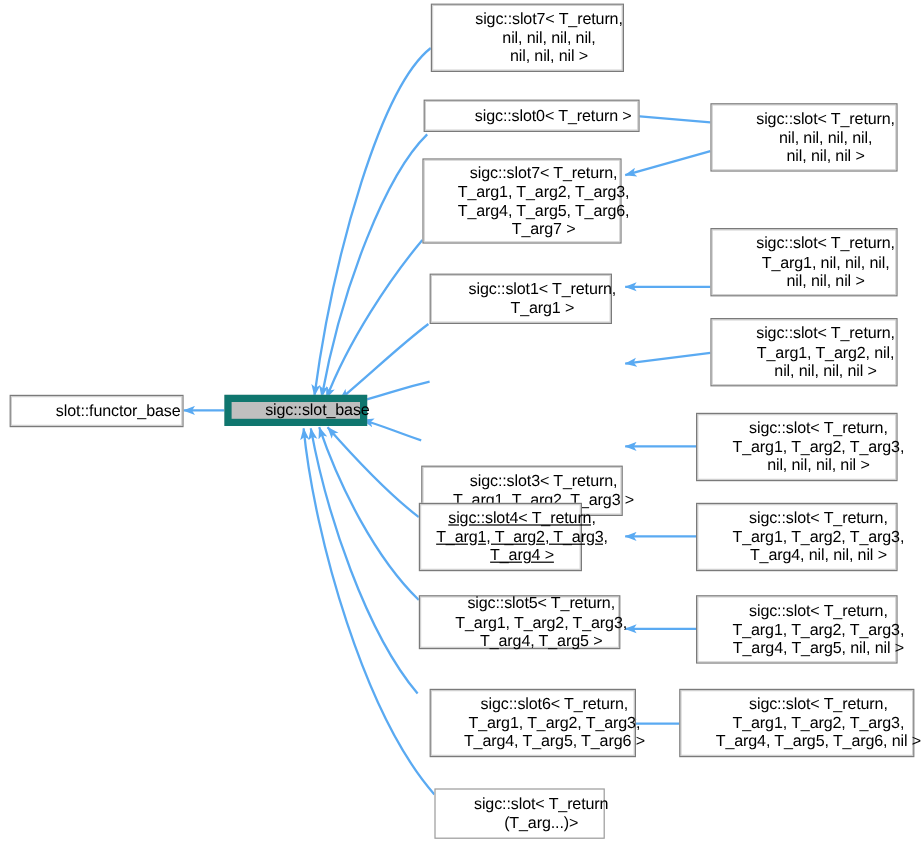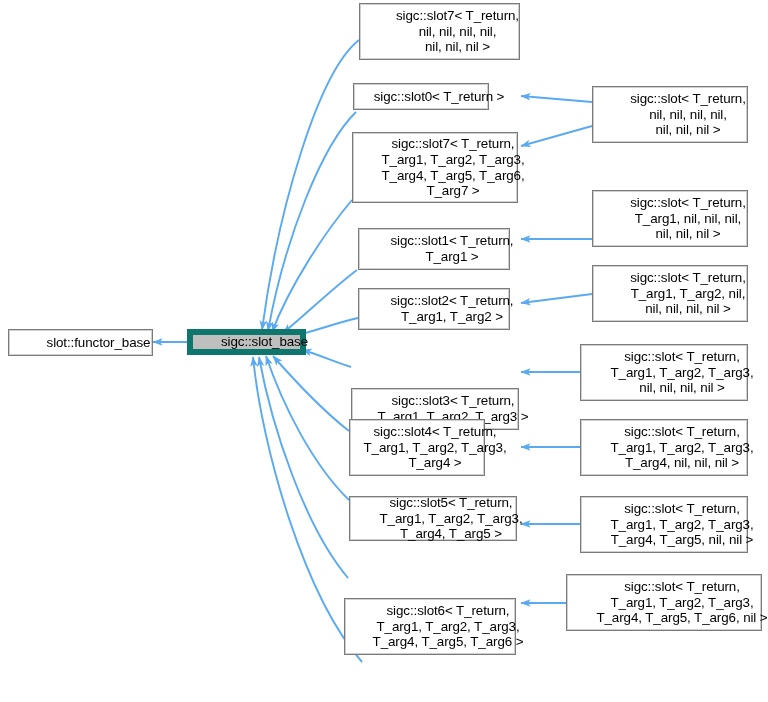--- a/index.html
+++ b/index.html
@@ -102,64 +102,64 @@
   <div class="node current" style="left:187px; top:329px; width:119px; height:26px;">
     <span class="label">sigc::slot_base</span>
   </div>
 
   <div class="node thick" style="left:359px; top:3px; width:161px; height:57px;">
     <span class="label">sigc::slot7&lt; T_return,
 nil, nil, nil, nil,
 nil, nil, nil &gt;</span>
   </div>
 
-  <div class="node thick" style="left:353px; top:83px; width:136px; height:27px;">
+  <div class="node thick" style="left:353px; top:83px; width:180px; height:27px;">
     <span class="label">sigc::slot0&lt; T_return &gt;</span>
   </div>
 
   <div class="node thick" style="left:352px; top:132px; width:166px; height:71px;">
     <span class="label">sigc::slot7&lt; T_return,
 T_arg1, T_arg2, T_arg3,
 T_arg4, T_arg5, T_arg6,
 T_arg7 &gt;</span>
   </div>
 
   <div class="node thick" style="left:358px; top:228px; width:152px; height:42px;">
     <span class="label">sigc::slot1&lt; T_return,
 T_arg1 &gt;</span>
   </div>
 
-  <div class="node thick" style="left:358px; top:288px; width:152px; height:42px;">
-    <span class="label">sigc::slot2&lt; T_return,
-T_arg1, T_arg2 &gt;</span>
-  </div>
 
   <div class="node thick" style="left:351px; top:352px; width:168px; height:42px;margin-top:36px;">
     <span class="label">sigc::slot3&lt; T_return,
 T_arg1, T_arg2, T_arg3 &gt;</span>
   </div>
 
-  <div class="node thick" style="left:349px; top:419px; width:136px; height:57px;">
+  <div class="node thick" style="left:349px; top:419px; width:136px; height:57px;text-decoration:underline;">
     <span class="label">sigc::slot4&lt; T_return,
 T_arg1, T_arg2, T_arg3,
 T_arg4 &gt;</span>
   </div>
 
   <div class="node thick" style="left:349px; top:496px; width:168px; height:45px;align-items:center;">
     <span class="label">sigc::slot5&lt; T_return,
 T_arg1, T_arg2, T_arg3,
 T_arg4, T_arg5 &gt;</span>
   </div>
 
-  <div class="node thick" style="left:344px; top:574px; width:172px; height:57px;margin-top:24px;">
+  <div class="node thick" style="left:358px; top:574px; width:172px; height:57px;">
     <span class="label">sigc::slot6&lt; T_return,
 T_arg1, T_arg2, T_arg3,
 T_arg4, T_arg5, T_arg6 &gt;</span>
   </div>
 
+  <div class="node thin" style="left:362px; top:657px; width:142px; height:42px;">
+    <span class="label">sigc::slot&lt; T_return
+(T_arg...)&gt;</span>
+  </div>
 
   <div class="node thick" style="left:592px; top:86px; width:156px; height:57px;">
     <span class="label">sigc::slot&lt; T_return,
 nil, nil, nil, nil,
 nil, nil, nil &gt;</span>
   </div>
 
   <div class="node thick" style="left:592px; top:190px; width:156px; height:57px;">
     <span class="label">sigc::slot&lt; T_return,
 T_arg1, nil, nil, nil,

